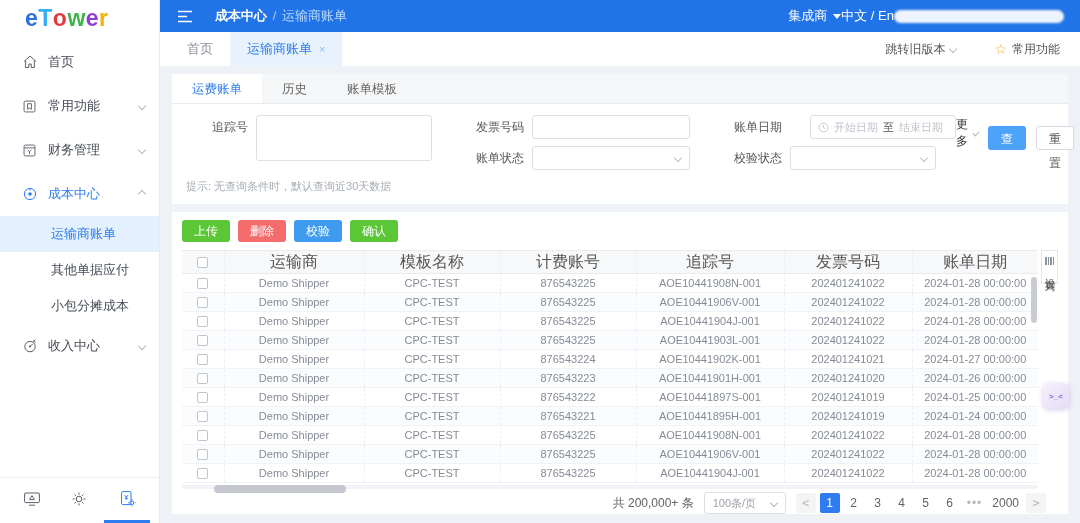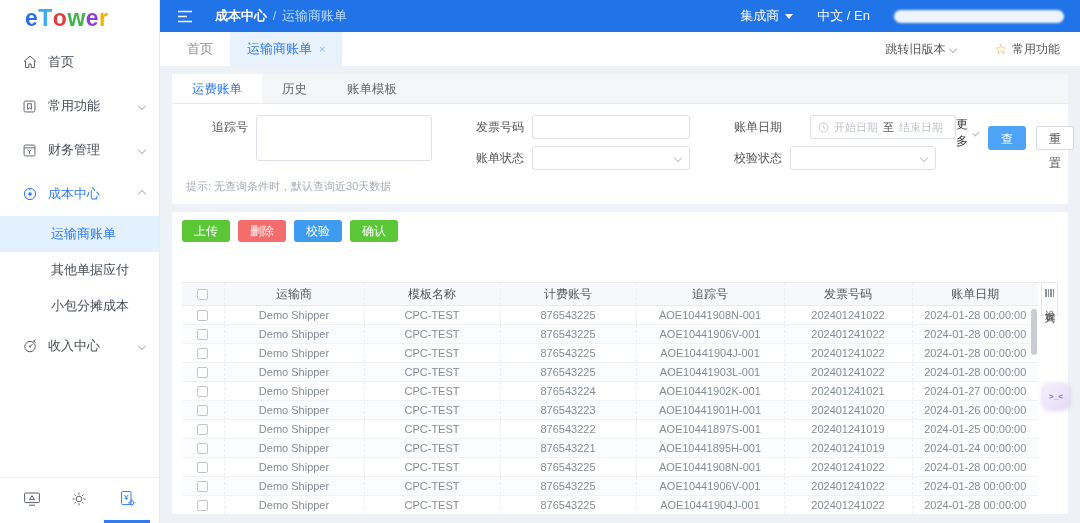--- a/index.html
+++ b/index.html
@@ -22,21 +22,21 @@
   .side-footer{height:46px;border-top:1px solid #eef0f3;display:flex;align-items:stretch;justify-content:space-around;padding:0 8px;}
   .f-icon{width:40px;display:flex;align-items:center;justify-content:center;position:relative;cursor:pointer;}
   .f-icon.active::after{content:"";position:absolute;bottom:0;left:-3px;right:-3px;height:3px;background:var(--accent);}
 
   
   .main{flex:1;display:flex;flex-direction:column;min-width:0;}
   .topbar{height:32px;background:var(--topbar);display:flex;align-items:center;padding:0 16px;color:#fff;font-size:13px;gap:12px;flex:0 0 32px;}
   .crumb-parent{font-weight:bold;}
   .crumb-sep{color:#a9ccff;margin:0 2px;}
   .crumb-current{color:#bcd8ff;}
-  .topbar-right{margin-left:auto;display:flex;align-items:center;gap:24px;text-align:right;}
+  .topbar-right{margin-left:auto;display:flex;align-items:center;text-align:right;}
   .tb-item{display:flex;align-items:center;gap:6px;cursor:pointer;}
   .caret-down{width:0;height:0;border-left:4px solid transparent;border-right:4px solid transparent;border-top:5px solid #fff;display:inline-block;}
   .redacted{width:170px;height:13px;background:rgba(255,255,255,.92);border-radius:7px;filter:blur(1.3px);}
 
   .pagetabs{height:34px;background:#fff;display:flex;align-items:center;padding-left:10px;flex:0 0 34px;}
   .ptab{height:34px;line-height:34px;padding:0 17px;font-size:13px;color:#8a9099;cursor:pointer;display:flex;align-items:center;}
   .ptab.active{background:#e8f2fd;color:var(--accent);}
   .ptab .close{margin-left:7px;font-size:11px;color:#8fb9f5;}
   .pt-right{margin-left:auto;display:flex;align-items:center;gap:38px;padding-right:20px;font-size:12px;color:#555;}
   .pt-link{display:flex;align-items:center;gap:5px;cursor:pointer;}
@@ -63,26 +63,26 @@
   .ph{color:#bfc4cc;}
   .to{color:#555;}
   .factions{margin-left:auto;display:flex;align-items:flex-end;gap:10px;padding-top:1px;}
   .more{font-size:12px;color:#333;display:flex;align-items:center;gap:4px;cursor:pointer;}
   .btn{height:24px;line-height:24px;padding:0 12px;border-radius:3px;font-size:12px;cursor:pointer;border:1px solid transparent;}
   .btn.primary{background:var(--query-button);color:#fff;}
   .btn.plain{background:#fff;border-color:#d6dae0;color:#555;}
   .tip{padding:9px 14px 10px;font-size:11px;color:#a6adb5;}
 
   
-  .table-card{flex:1;display:flex;flex-direction:column;padding:5px 10px 0;min-height:0;gap:32px;}
+  .table-card{flex:1;display:flex;flex-direction:column;padding:5px 10px 0;min-height:0;}
   .actions{display:flex;gap:8px;padding:3px 0 8px;}
   .abtn{height:22px;line-height:22px;padding:0 12px;border-radius:3px;color:#fff;font-size:12px;cursor:pointer;}
   .twrap{position:relative;flex:0 0 auto;}
   table.tbl{width:856px;border-collapse:collapse;table-layout:fixed;}
-  .tbl th{height:23px;background:#f7f8fa;color:#555;font-weight:normal;font-size:12px;border-top:1px solid #e8eaee;border-bottom:1px solid #e8eaee;text-align:center;padding:0 4px;}
+  .tbl th{height:23px;background:#f7f8fa;color:#555;font-weight:normal;font-size:16px;border-top:1px solid #e8eaee;border-bottom:1px solid #e8eaee;text-align:center;padding:0 4px;}
   .tbl td{height:19px;color:#858b96;font-size:11px;border-bottom:1px solid #f0f2f5;text-align:center;padding:0 4px;white-space:nowrap;overflow:hidden;}
   .tbl td+td,.tbl th+th{border-left:1px dashed #edf0f3;}
   .tbl tr:nth-child(even) td{background:#fbfcfe;}
   .tbl col.c0{width:42px}.tbl col.c1{width:140px}.tbl col.c2{width:136px}.tbl col.c3{width:136px}.tbl col.c4{width:148px}.tbl col.c5{width:128px}.tbl col.c6{width:126px}
   .cb{display:inline-block;width:11px;height:11px;border:1px solid #c0c4cc;border-radius:2px;background:#fff;vertical-align:middle;cursor:pointer;}
   .settings-tab{position:absolute;right:0;top:0;width:17px;padding:6px 0 7px;border:1px solid #e2e5e9;background:#fff;display:flex;flex-direction:column;align-items:center;gap:5px;cursor:pointer;}
   .colbars{display:flex;gap:1px;}
   .colbars i{width:1.5px;height:8px;background:#8d939c;display:block;}
   .vtext{writing-mode:vertical-rl;font-size:10px;color:#555;letter-spacing:2px;}
   .vthumb{position:absolute;right:21px;top:27px;width:6px;height:46px;background:#c9cdd3;border-radius:3px;cursor:pointer;}

